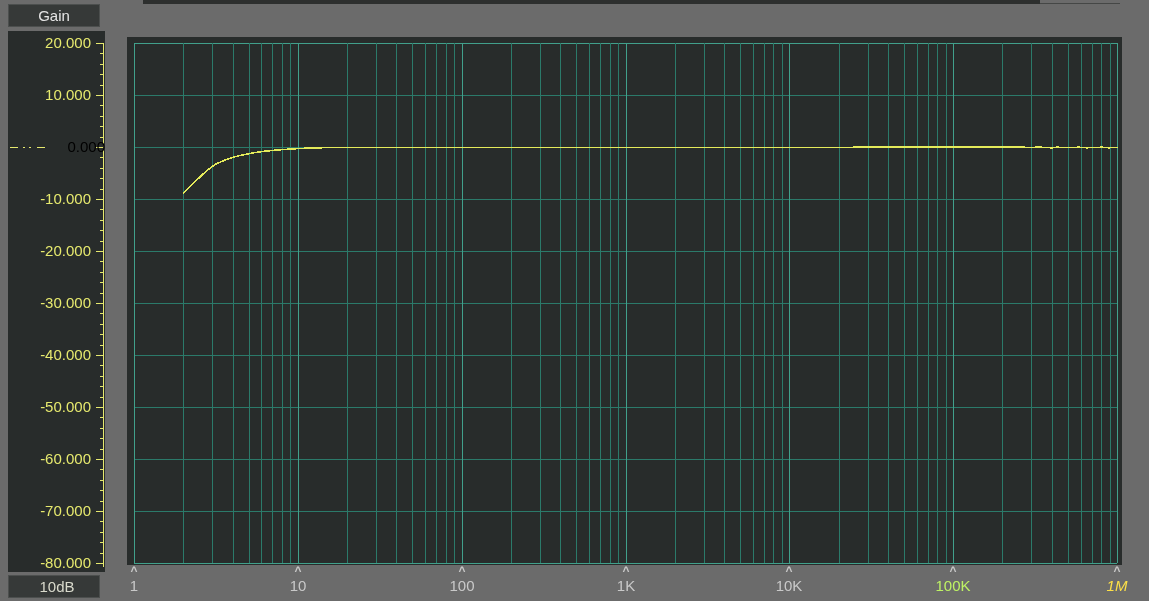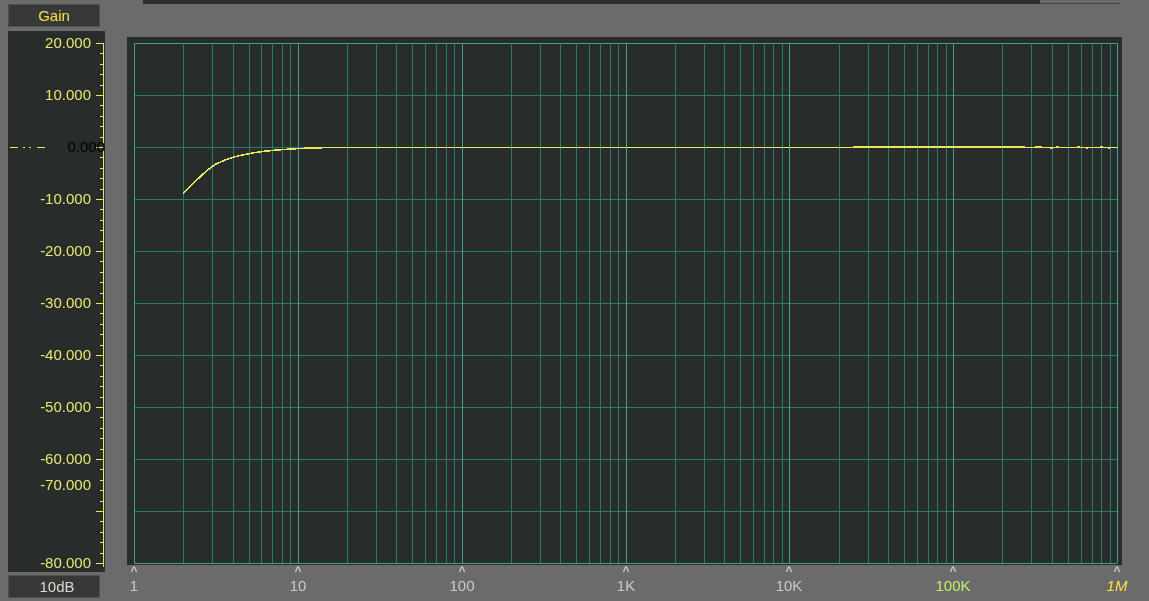--- a/index.html
+++ b/index.html
@@ -28,21 +28,21 @@
     position:absolute;font-size:12px;line-height:11px;height:11px;
     width:16px;text-align:center;font-weight:bold;
   }
 </style>
 </head>
 <body>
 
 <div class="abs" style="left:143px;top:0;width:897px;height:4px;background:#2d2f2e;"></div>
 <div class="abs" style="left:1040px;top:3px;width:80px;height:1px;background:#454746;"></div>
 
-<div class="side-box" style="top:4px;color:#fde047;">
+<div class="side-box" style="top:4px;color:#e5e5e5;">
   <span>Gain</span>
 </div>
 
 <div class="abs" style="left:8px;top:31px;width:97px;height:541px;background:#282c2b;"></div>
 <div class="abs" id="yAxisSvgHost" style="left:8px;top:31px;width:97px;height:541px;"><svg width="97" height="541" shape-rendering="crispEdges">
       <line x1="95.5" y1="12" x2="95.5" y2="536" stroke="#e6e96e" stroke-width="1"></line>
       <line x1="87.5" y1="12.5" x2="95.5" y2="12.5" stroke="#e6e96e" stroke-width="1"></line>
       <line x1="91.5" y1="22.5" x2="95.5" y2="22.5" stroke="#e6e96e" stroke-width="1"></line>
       <line x1="91.5" y1="33.5" x2="95.5" y2="33.5" stroke="#e6e96e" stroke-width="1"></line>
       <line x1="91.5" y1="43.5" x2="95.5" y2="43.5" stroke="#e6e96e" stroke-width="1"></line>
@@ -98,21 +98,21 @@
 <div class="abs" id="yLabels" style="left:8px;top:31px;width:97px;height:550px;">
     <div class="ylabel" style="right: 14px; top: 1px; color: rgb(230, 233, 110);">20.000</div>
     <div class="ylabel" style="right: 14px; top: 53px; color: rgb(230, 233, 110);">10.000</div>
     <div class="ylabel" style="right: 0; top: 105px; color: #000000;">0.000</div>
     <div class="ylabel" style="right: 14px; top: 157px; color: rgb(230, 233, 110);">-10.000</div>
     <div class="ylabel" style="right: 14px; top: 209px; color: rgb(230, 233, 110);">-20.000</div>
     <div class="ylabel" style="right: 14px; top: 261px; color: rgb(230, 233, 110);">-30.000</div>
     <div class="ylabel" style="right: 14px; top: 313px; color: rgb(230, 233, 110);">-40.000</div>
     <div class="ylabel" style="right: 14px; top: 365px; color: rgb(230, 233, 110);">-50.000</div>
     <div class="ylabel" style="right: 14px; top: 417px; color: rgb(230, 233, 110);">-60.000</div>
-    <div class="ylabel" style="right: 14px; top: 443px; color: rgb(230, 233, 110);">-70.000</div>
+    <div class="ylabel" style="right: 14px; top: 469px; color: rgb(230, 233, 110);">-70.000</div>
     <div class="ylabel" style="right: 14px; top: 521px; color: rgb(230, 233, 110);">-80.000</div>
   </div>
 
 <div class="side-box" style="top:575px;color:#d9dacc;padding-left:6px;">
   <span>10dB</span>
 </div>
 
 <div class="abs" id="plotHost" style="left:127px;top:37px;width:995px;height:528px;background:#282c2b;"><svg width="995" height="528" shape-rendering="crispEdges">
       <line x1="7" y1="6.5" x2="990" y2="6.5" stroke="#41a08b" stroke-width="1"></line>
       <line x1="7" y1="58.5" x2="990" y2="58.5" stroke="#2b7a6a" stroke-width="1"></line>

